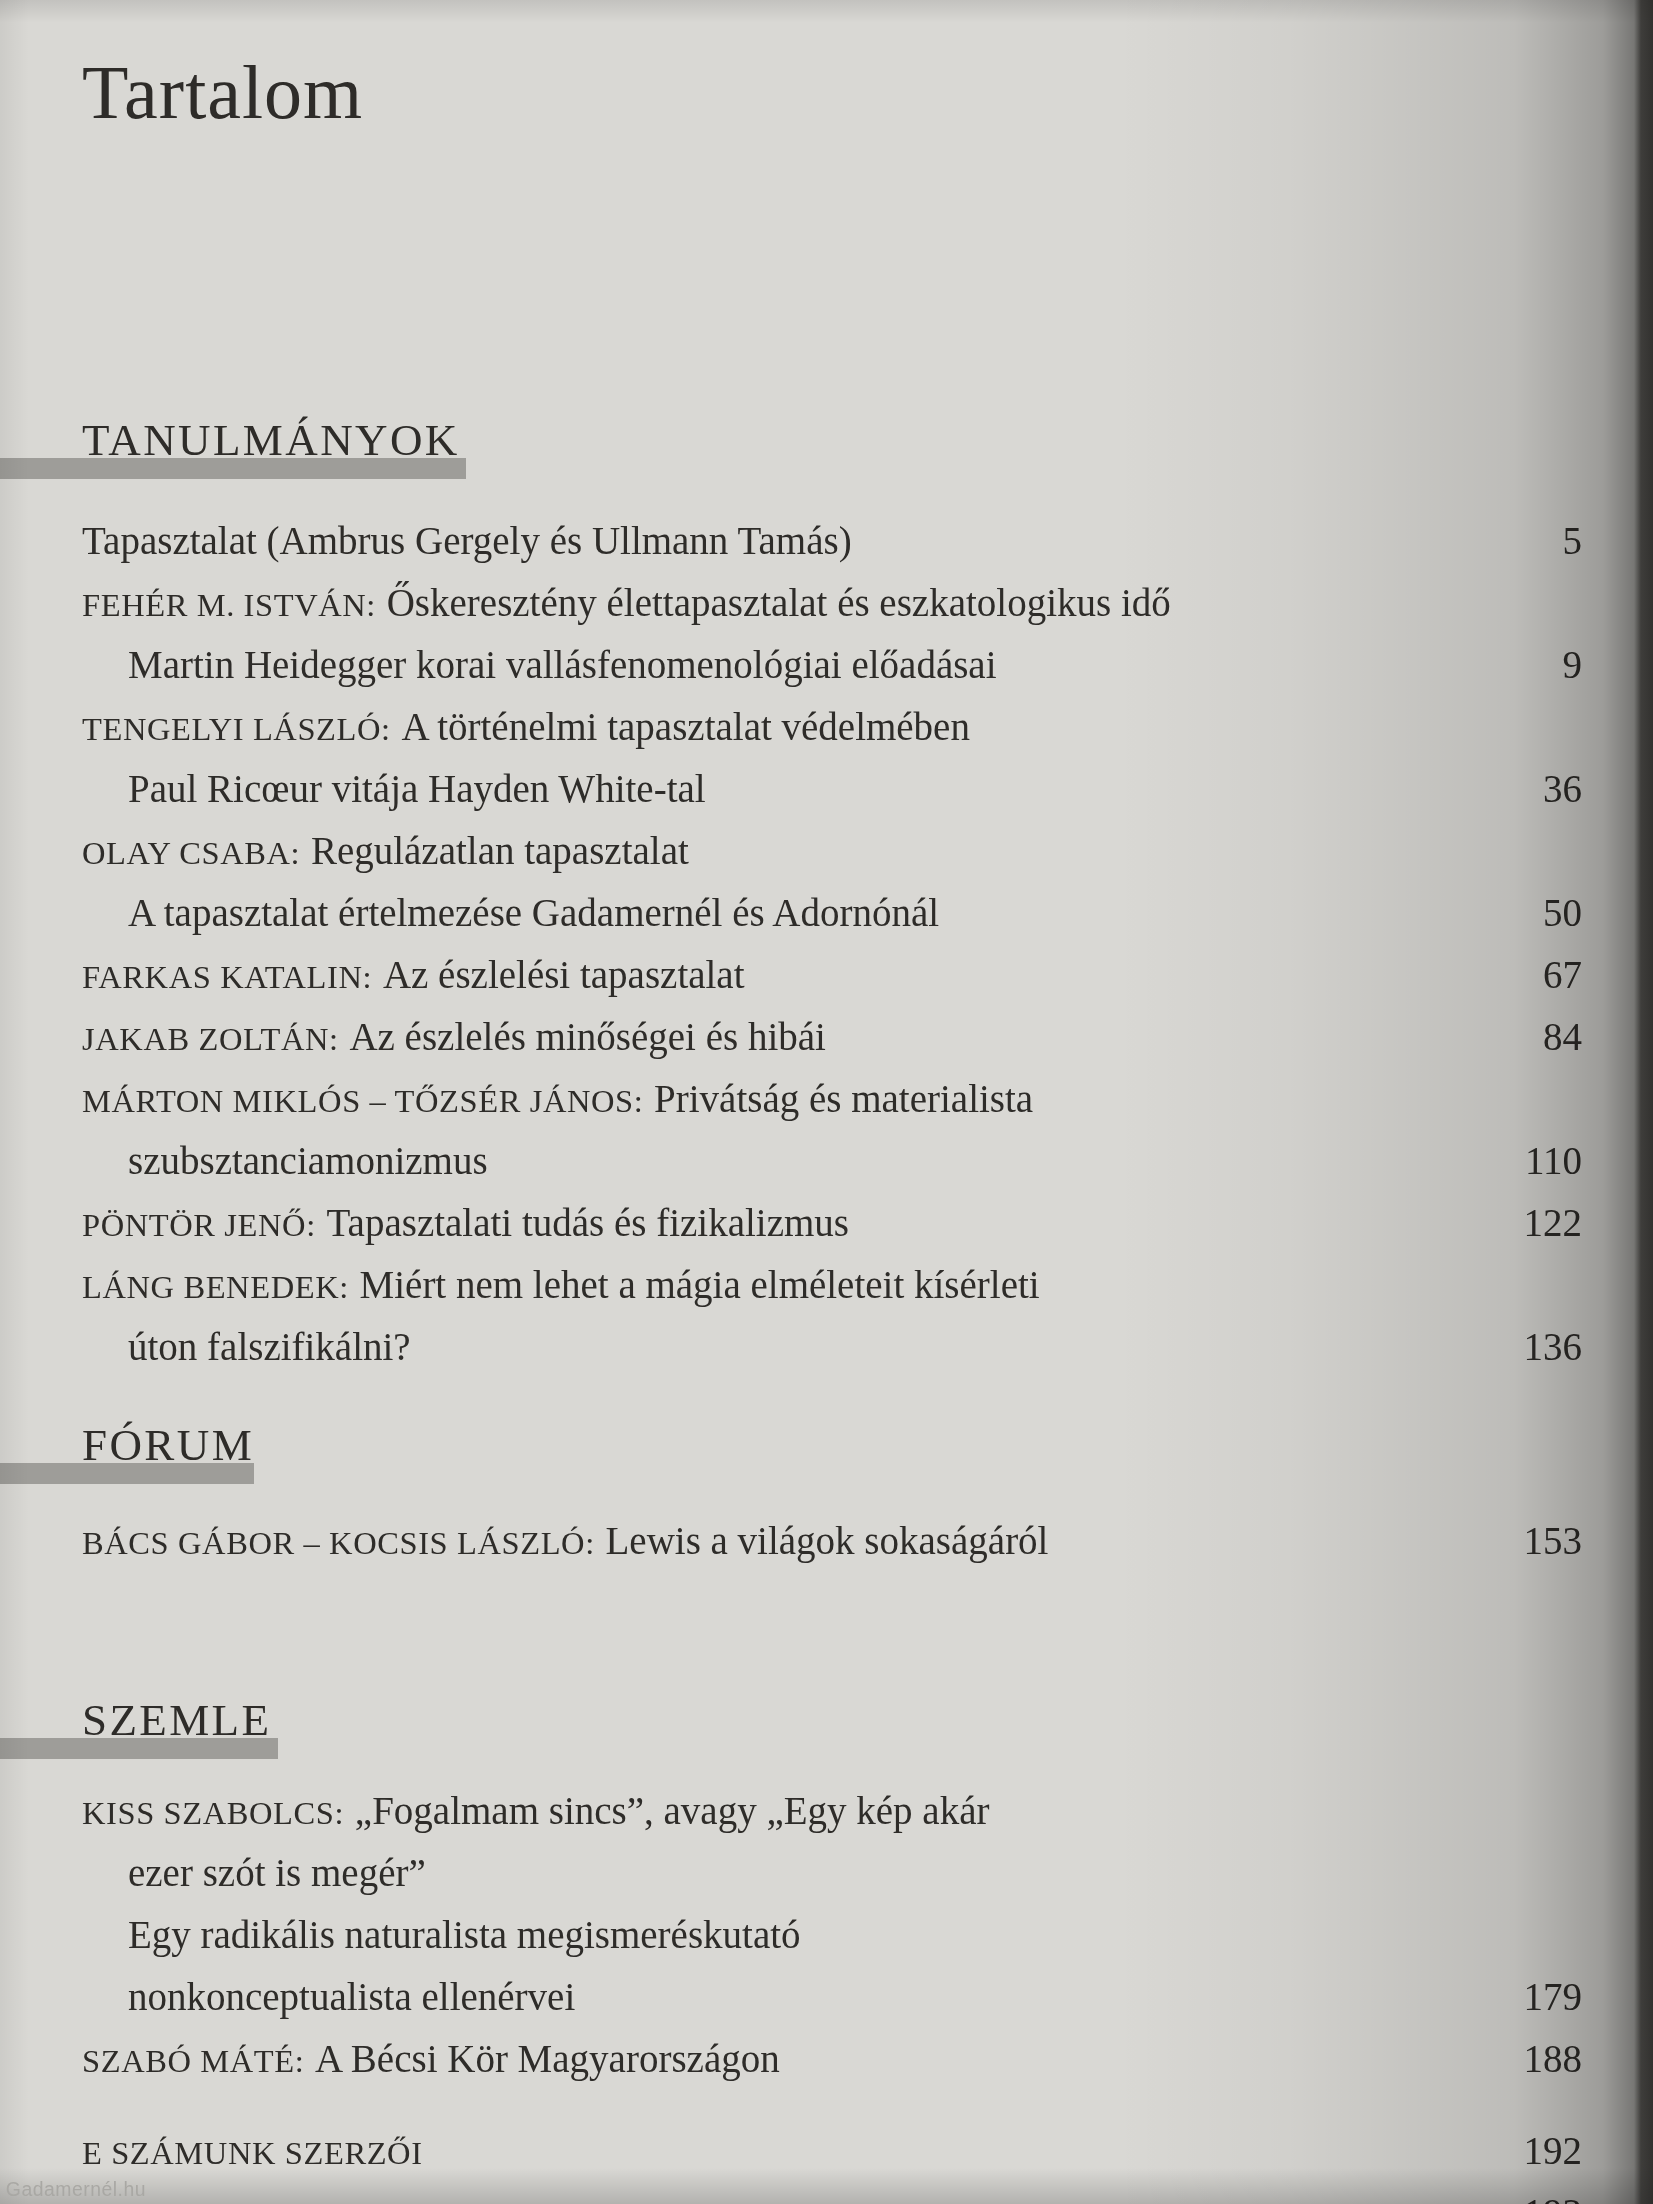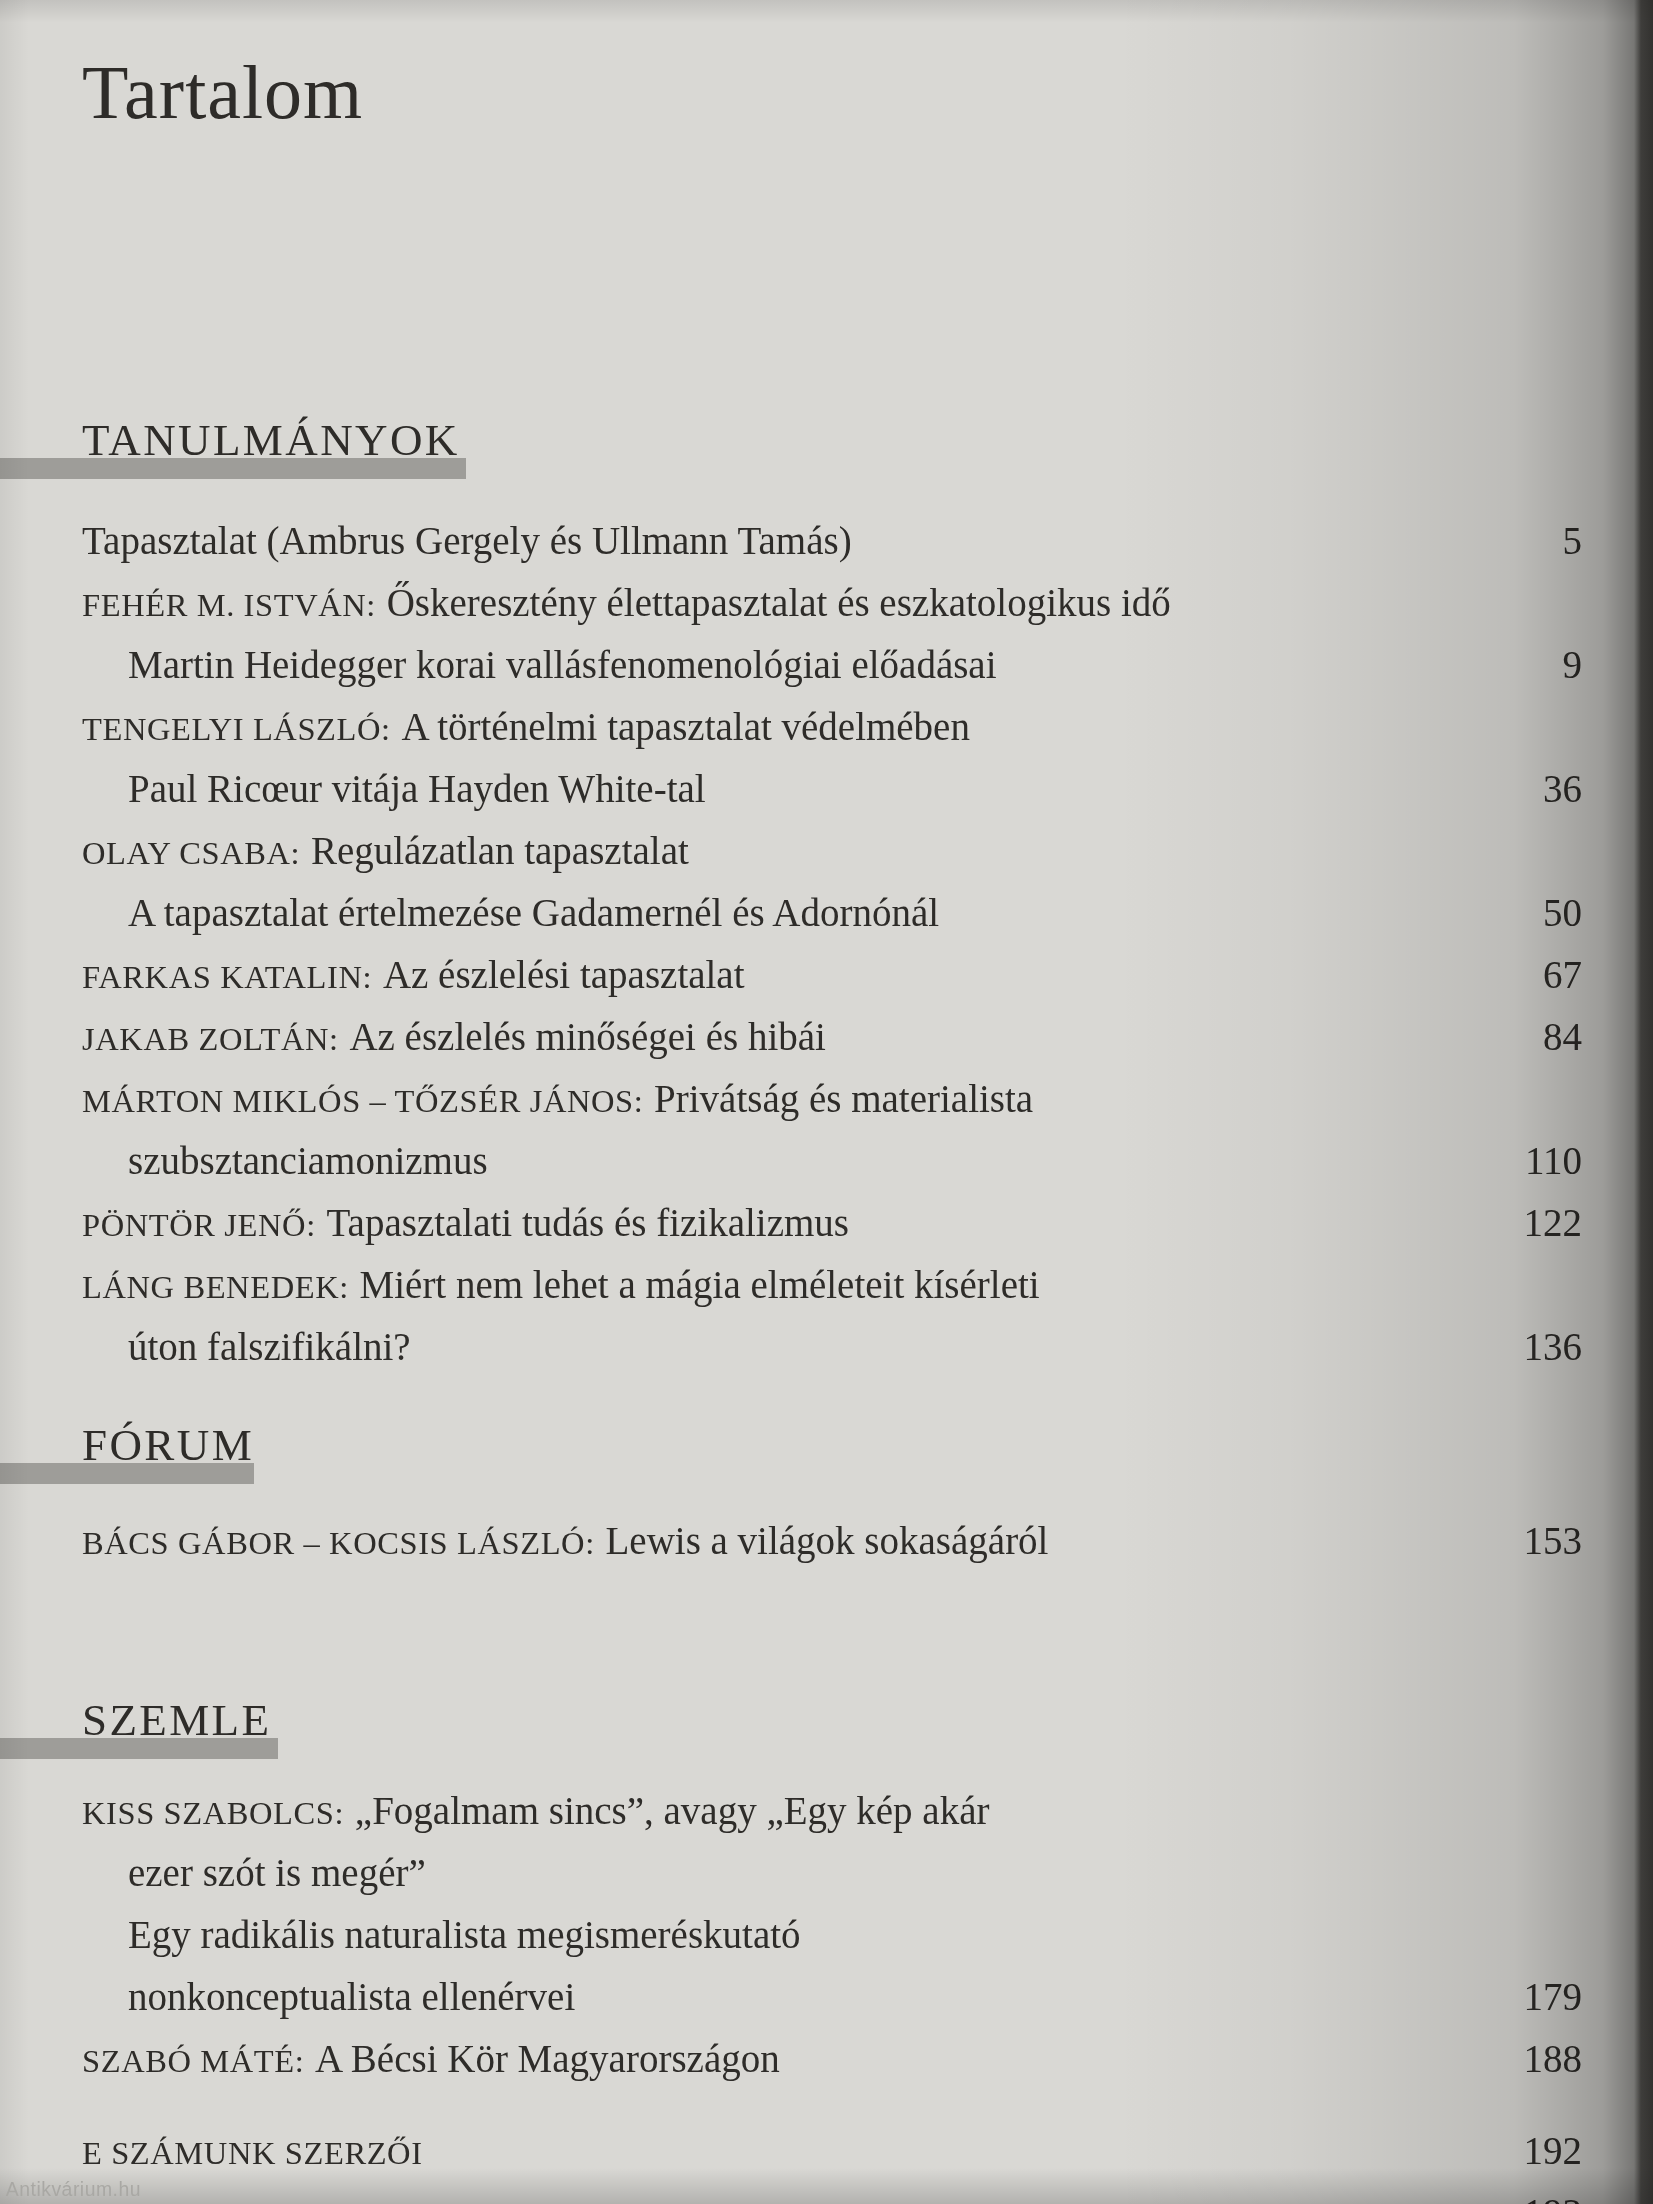--- a/index.html
+++ b/index.html
@@ -253,15 +253,15 @@
       <div class="row">
         <span class="txt"><span class="sc">SUMMARIES</span><span class="t"></span></span>
         <span class="page">193</span>
       </div>
 
     </div>
 
   </div>
 
   <div class="edge"></div>
-  <div class="watermark">Antikvárium.hu</div>
+  <div class="watermark">Gadamernél.hu</div>
 </div>
 
 
 </body></html>

